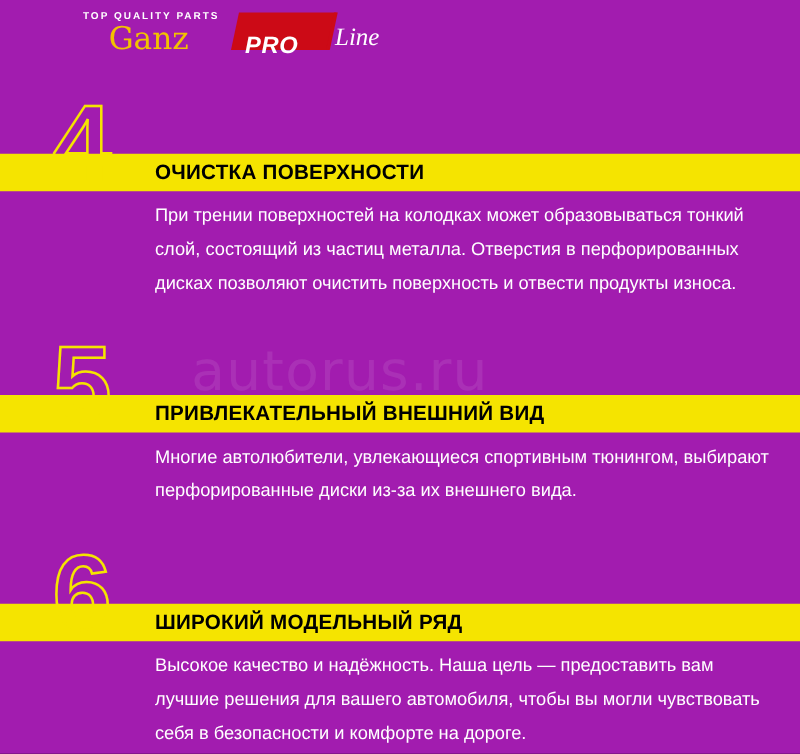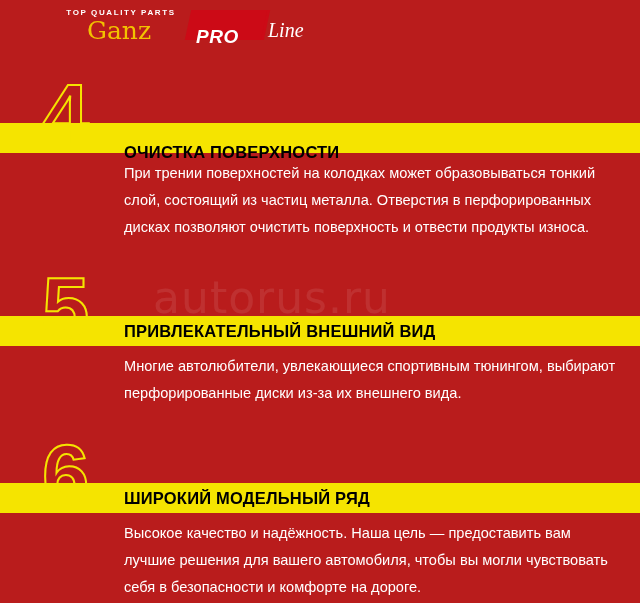--- a/index.html
+++ b/index.html
@@ -11,21 +11,21 @@
     height: 603px;
     background: #000000;
     font-family: "Liberation Sans", sans-serif;
     overflow: hidden;
     position: relative;
   }
   .page {
     position: relative;
     width: 640px;
     height: 603px;
-    background: #b91c1c;
+    background: #a21caf;
     overflow: hidden;
   }
 
   
   .watermark {
     position: absolute;
     top: 272px;
     left: 0;
     width: 544px;
     text-align: center;
@@ -180,21 +180,21 @@
       <div class="pro-text">PRO</div>
       <div class="line-text">Line</div>
     </div>
   </div>
 
   <div class="watermark">autorus.ru</div>
 
   <div class="section">
     <div class="big-number" style="left:42px; top:72px;">4</div>
     <div class="yellow-bar" style="top:123px;"></div>
-    <div class="sec-title" style="left:124px; top:143px;text-align:right;">ОЧИСТКА ПОВЕРХНОСТИ</div>
+    <div class="sec-title" style="left:124px; top:129px;text-align:right;">ОЧИСТКА ПОВЕРХНОСТИ</div>
     <div class="sec-body" style="left:124px; top:160px; width:492px;">При трении поверхностей на колодках может образовываться тонкий слой, состоящий из частиц металла. Отверстия в перфорированных дисках позволяют очистить поверхность и отвести продукты износа.</div>
   </div>
 
   <div class="section">
     <div class="big-number" style="left:42px; top:265px;">5</div>
     <div class="yellow-bar" style="top:316px;"></div>
     <div class="sec-title" style="left:124px; top:322px;">ПРИВЛЕКАТЕЛЬНЫЙ ВНЕШНИЙ ВИД</div>
     <div class="sec-body" style="left:124px; top:353px; width:492px;">Многие автолюбители, увлекающиеся спортивным тюнингом, выбирают перфорированные диски из-за их внешнего вида.</div>
   </div>
 

